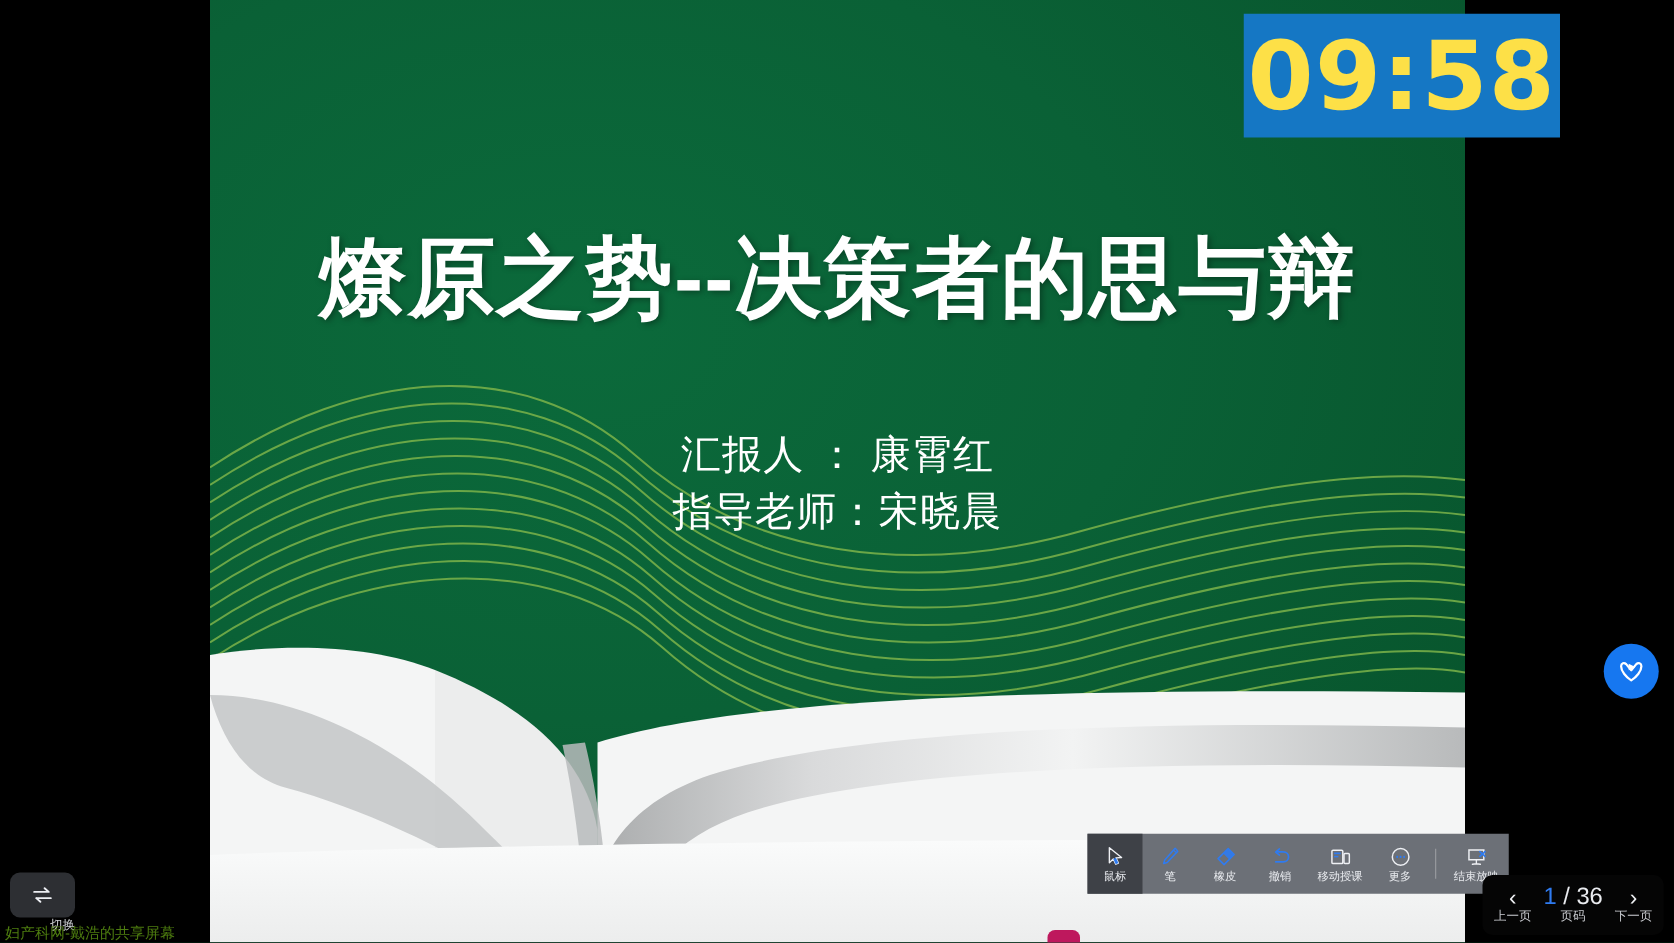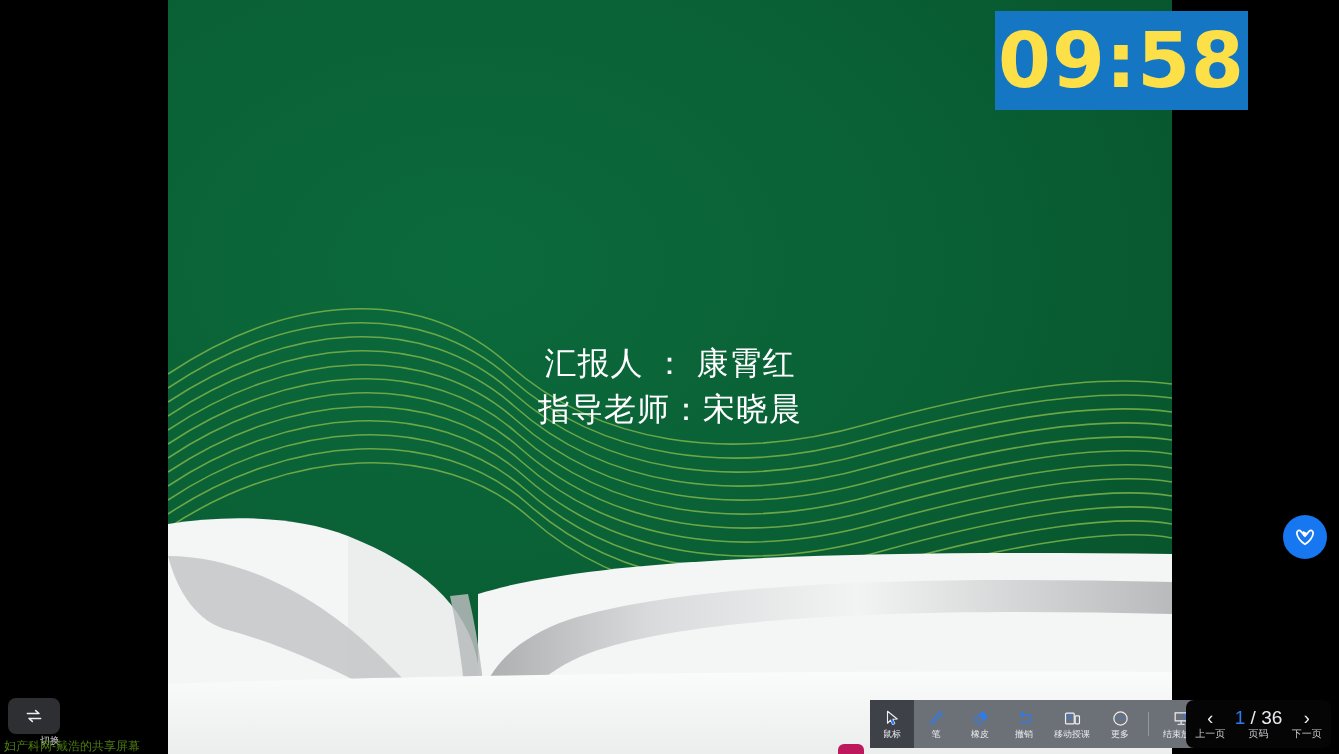--- a/index.html
+++ b/index.html
@@ -94,21 +94,21 @@
     cursor:pointer; z-index:45;margin-top:44px;
   }
   .toolbar-collapse .tri{
     width:0;height:0;border-left:7px solid #e8eaee;
     border-top:5px solid transparent;border-bottom:5px solid transparent;
     margin-bottom:3px;
   }
   .toolbar-collapse .cl{ font-size:9px; color:#dcdee2; line-height:10px;}
 
   .toolbar{
-    position:absolute; left:870px; top:700px; height:48px;
+    position:absolute; left:870px; top:667px; height:48px;
     background:#6c7077; display:flex; align-items:stretch; z-index:45;
   }
   .tb-item{
     width:44px; display:flex; flex-direction:column;
     align-items:center; justify-content:center; cursor:pointer; gap:1px;
   }
   .tb-item.active{ background:#3e4147; }
   .tb-item .ic{ height:20px; display:flex; align-items:center; justify-content:center; }
   .tb-item .ic svg{ display:block; }
   .tb-item .lb{ font-size:9px; color:#e9ebef; line-height:11px; white-space:nowrap; }
@@ -186,20 +186,21 @@
 
         <path d="M308,308 C300,248 330,200 400,176 C520,138 760,132 1004,138
                  L1004,170 C770,164 540,170 430,206 C370,226 340,264 336,308 Z" fill="url(#pgB)"></path>
 
         <path d="M300,150 C312,200 318,254 320,308 L302,308 C298,250 292,198 282,152 Z" fill="#b9bbbc" opacity="0.85"></path>
 
         <path d="M0,240 C200,232 600,226 1004,228 L1004,310 L0,310 Z" fill="url(#pgC)"></path>
       </svg>
     </div>
 
+    <div class="slide-title">燎原之势--决策者的思与辩</div>
 
     <div class="presenter-block">
       <div class="presenter-line">汇报人 ： 康霄红</div>
       <div class="presenter-line">指导老师：宋晓晨</div>
     </div>
 
 
   </div>
 
   <div class="timer">

